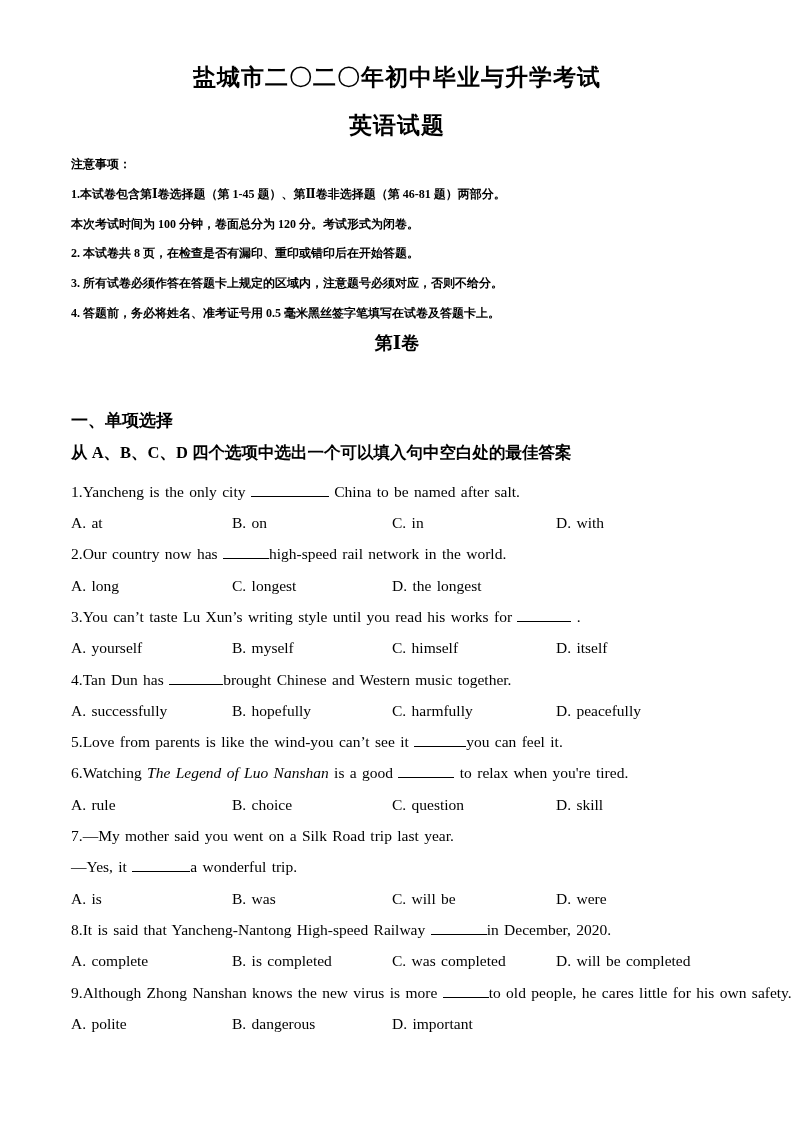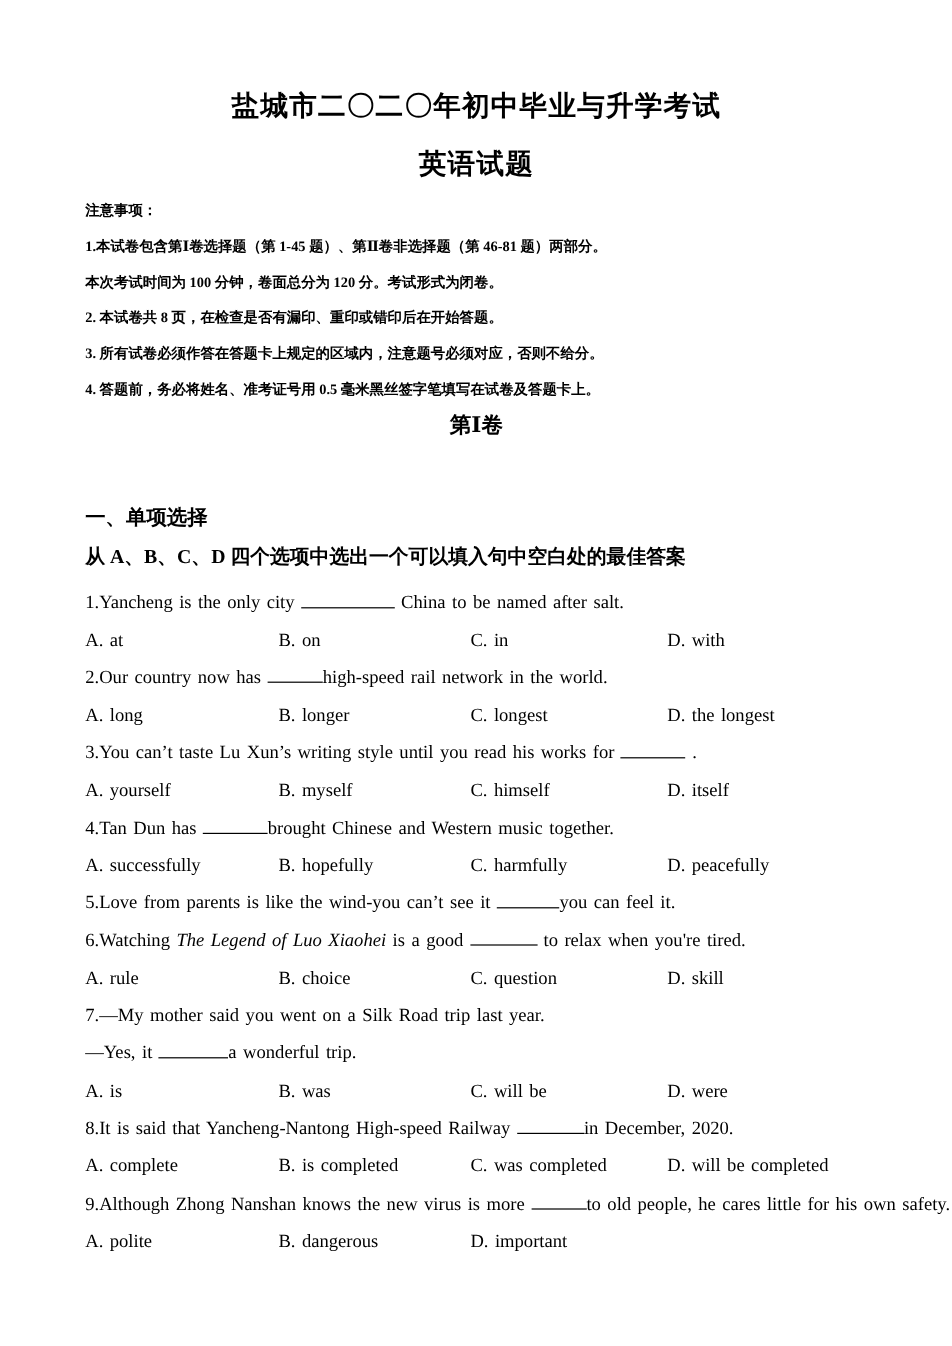--- a/index.html
+++ b/index.html
@@ -9,21 +9,21 @@
     height: 1122px;
     background: #ffffff;
     color: #000000;
     font-family: "Liberation Serif", "DejaVu Serif", serif;
     overflow: hidden;
     box-sizing: border-box;
   }
   .doc {
     position: absolute;
     left: 71px;
-    top: 11px;
+    top: 0;
     width: 652px;
   }
   .title {
     margin-top: 64px;
     text-align: center;
     font-size: 23px;
     font-weight: bold;
     line-height: 28px;
     letter-spacing: 1px;
   }
@@ -115,21 +115,20 @@
             <span class="opt">A. at</span>
             <span class="opt">B. on</span>
             <span class="opt">C. in</span>
             <span class="opt">D. with</span>
           </div>
         </div>
         <div>
           <div class="q-line"><span>2.Our country now has </span><span class="blank" style="width: 46px;"></span><span>high-speed rail network in the world.</span></div>
           <div class="opt-row">
             <span class="opt">A. long</span>
-            <span class="opt">B. longer</span>
             <span class="opt">C. longest</span>
             <span class="opt">D. the longest</span>
           </div>
         </div>
         <div>
           <div class="q-line"><span>3.You can’t taste Lu Xun’s writing style until you read his works for </span><span class="blank" style="width: 54px;"></span><span> .</span></div>
           <div class="opt-row">
             <span class="opt">A. yourself</span>
             <span class="opt">B. myself</span>
             <span class="opt">C. himself</span>
@@ -142,21 +141,21 @@
             <span class="opt">A. successfully</span>
             <span class="opt">B. hopefully</span>
             <span class="opt">C. harmfully</span>
             <span class="opt">D. peacefully</span>
           </div>
         </div>
         <div>
           <div class="q-line"><span>5.Love from parents is like the wind-you can’t see it </span><span class="blank" style="width: 52px;"></span><span>you can feel it.</span></div>
         </div>
         <div>
-          <div class="q-line"><span>6.Watching </span><em>The Legend of Luo Xiaohei</em><span> is a good </span><span class="blank" style="width: 56px;"></span><span> to relax when you're tired.</span></div>
+          <div class="q-line"><span>6.Watching </span><em>The Legend of Luo Nanshan</em><span> is a good </span><span class="blank" style="width: 56px;"></span><span> to relax when you're tired.</span></div>
           <div class="opt-row">
             <span class="opt">A. rule</span>
             <span class="opt">B. choice</span>
             <span class="opt">C. question</span>
             <span class="opt">D. skill</span>
           </div>
         </div>
         <div>
           <div class="q-line"><span>7.—My mother said you went on a Silk Road trip last year.</span></div>
           <div class="q-line"><span>—Yes, it </span><span class="blank" style="width: 58px;"></span><span>a wonderful trip.</span></div>

